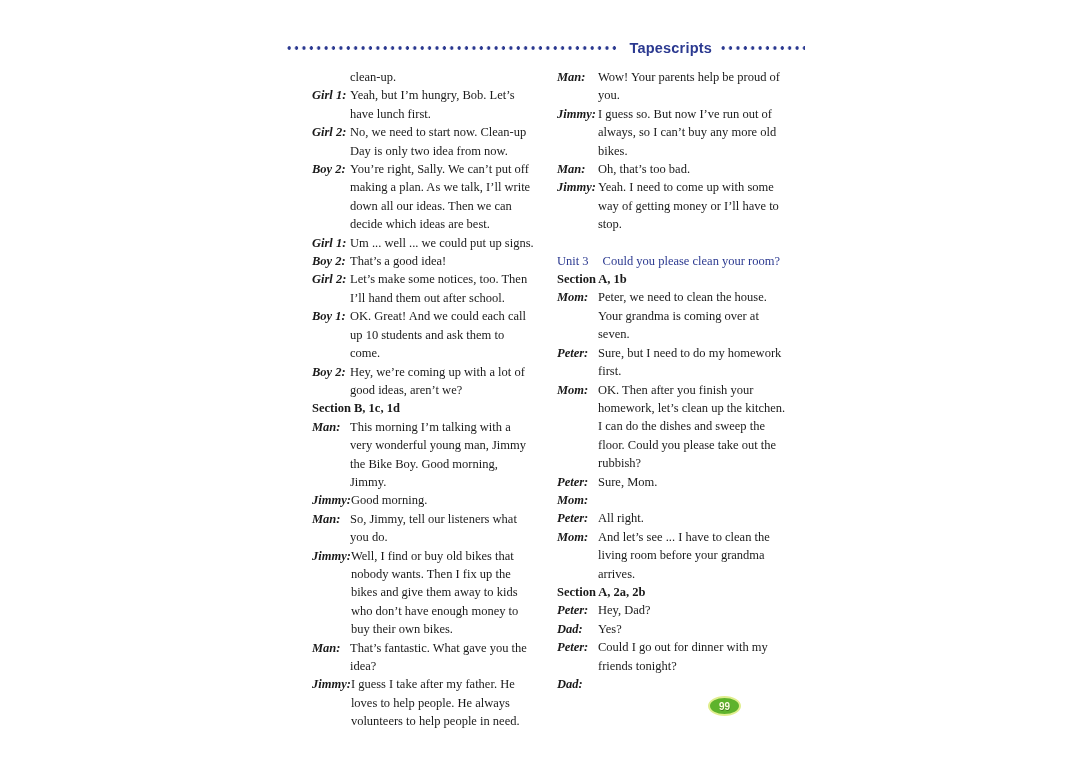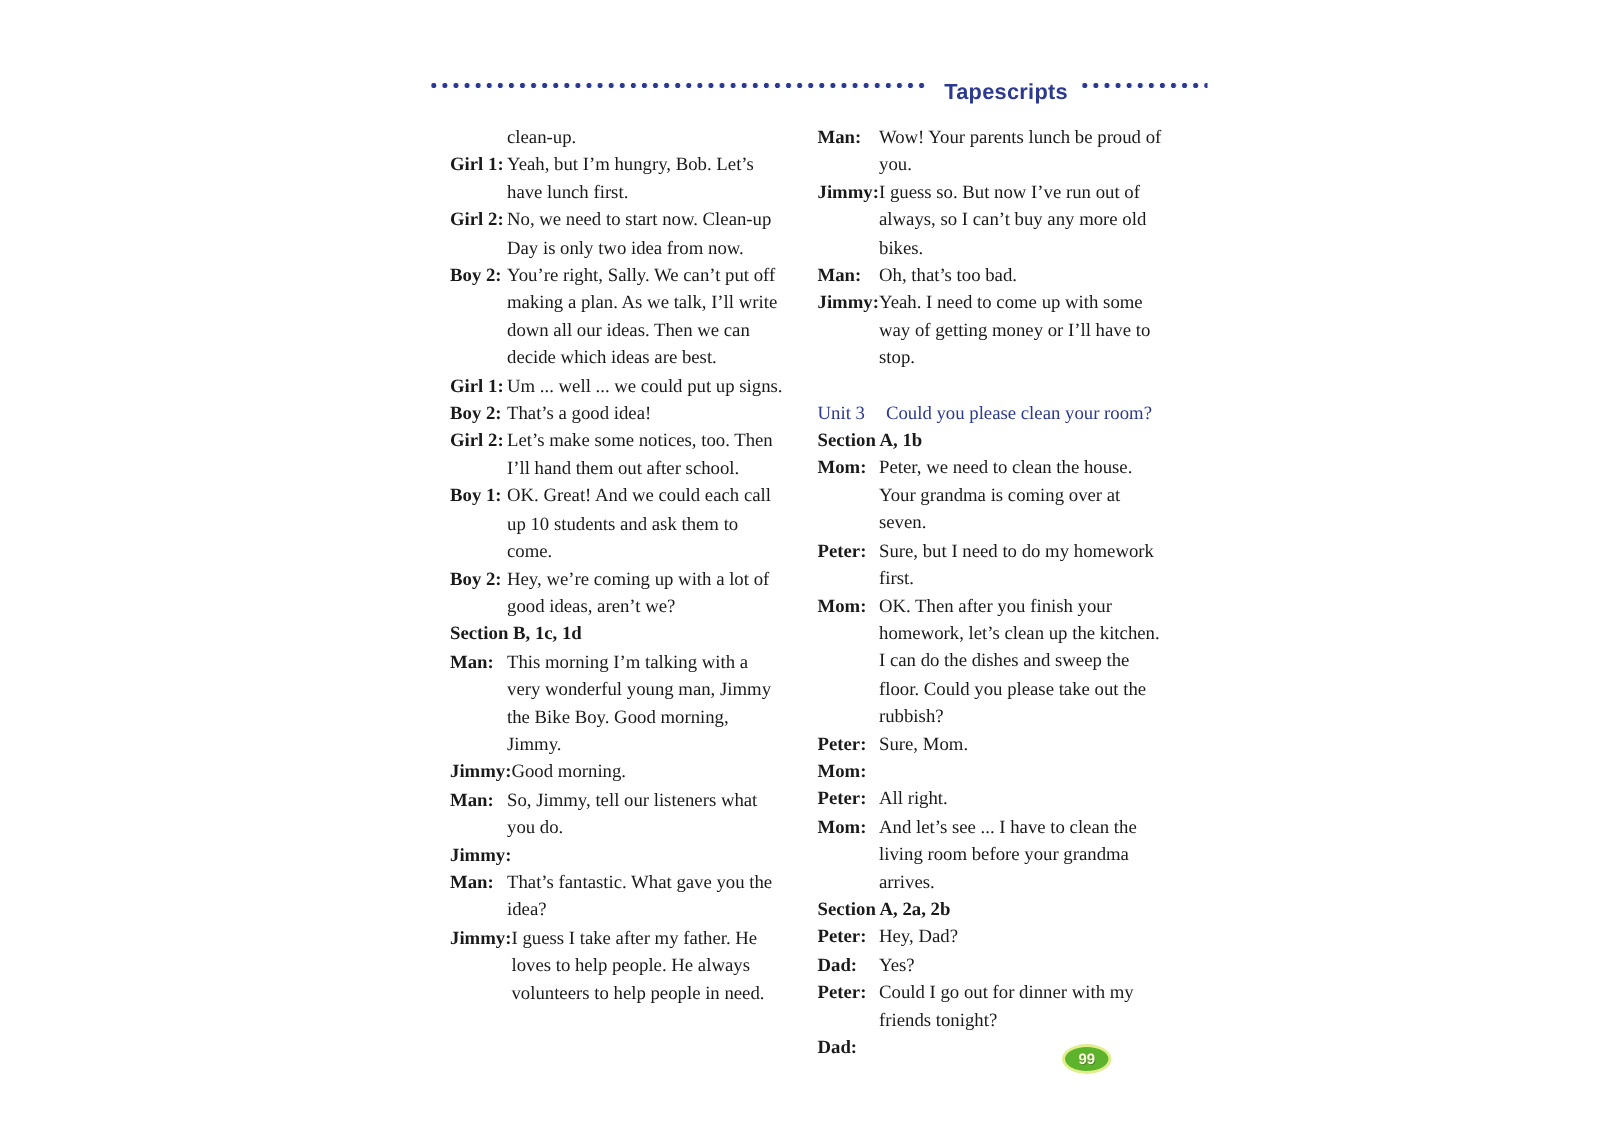--- a/index.html
+++ b/index.html
@@ -10,54 +10,55 @@
   }
   * { margin: 0; padding: 0; box-sizing: border-box; }
   html, body { width: 1080px; height: 764px; background: #ffffff; overflow: hidden; }
   body { font-family: "Liberation Serif", serif; color: #1a1a1a; }
 
   .stage { position: absolute; top: 0; left: 0; width: 1080px; height: 764px; background: #ffffff; }
 
   .page { position: absolute; left: 287px; top: 40px; width: 518px; }
 
   
-  .tape-header { display: flex; height: 16px; margin-top: 14px; }
+  .tape-header { display: flex; align-items: center; height: 16px; }
   .dots {
     height: 6px;
     background-image: radial-gradient(circle at 2.2px 3px, var(--accent) 1.55px, transparent 1.95px);
     background-size: 7.4px 6px;
     background-repeat: repeat-x;
   }
   .dots-left { flex: 1; }
   .dots-right { width: 84px; }
   .tape-title {
     font-family: "Liberation Sans", sans-serif;
     font-weight: bold;
     font-size: 14.5px;
     color: var(--accent);
     margin: 0 9px 0 11px;
     letter-spacing: 0.2px;
   }
 
   
   .columns {
     display: flex;
-    margin: 12px 18px 0 13px;
+    margin: 12px 18px 0 25px;
     gap: 22px;
     font-size: 12.5px;
     line-height: 18.4px;
   }
   .col { flex: 1; }
   .col-left  { flex: 0 0 223px; }
   .col-right { flex: 0 0 232px; }
 
   .line { display: flex; }
   .speaker {
     flex: 0 0 38px;
     font-weight: bold;
+    font-style: italic;
     white-space: nowrap;
   }
   .col-right .speaker { flex-basis: 41px; }
   .text { flex: 1; }
 
   .section-heading { font-weight: bold; }
   .unit-heading { font-weight: normal; color: var(--accent); margin-top: 18px; }
   .unit-label { margin-right: 14px; }
 
   
@@ -138,34 +139,35 @@
           <div class="line">
             <span class="speaker">Jimmy:</span>
             <span class="text">Good morning.</span>
           </div>
           <div class="line">
             <span class="speaker">Man:</span>
             <span class="text">So, Jimmy, tell our listeners what you do.</span>
           </div>
           <div class="line">
             <span class="speaker">Jimmy:</span>
+            <span class="text">Well, I find or buy old bikes that nobody wants. Then I fix up the bikes and give them away to kids who don’t have enough money to buy their own bikes.</span>
           </div>
           <div class="line">
             <span class="speaker">Man:</span>
             <span class="text">That’s fantastic. What gave you the idea?</span>
           </div>
           <div class="line">
             <span class="speaker">Jimmy:</span>
             <span class="text">I guess I take after my father. He loves to help people. He always volunteers to help people in need.</span>
           </div>
         </div>
       <div class="col col-right" id="col-right">
           <div class="line">
             <span class="speaker">Man:</span>
-            <span class="text">Wow! Your parents lunch be proud of you.</span>
+            <span class="text">Wow! Your parents help be proud of you.</span>
           </div>
           <div class="line">
             <span class="speaker">Jimmy:</span>
             <span class="text">I guess so. But now I’ve run out of always, so I can’t buy any more old bikes.</span>
           </div>
           <div class="line">
             <span class="speaker">Man:</span>
             <span class="text">Oh, that’s too bad.</span>
           </div>
           <div class="line">

